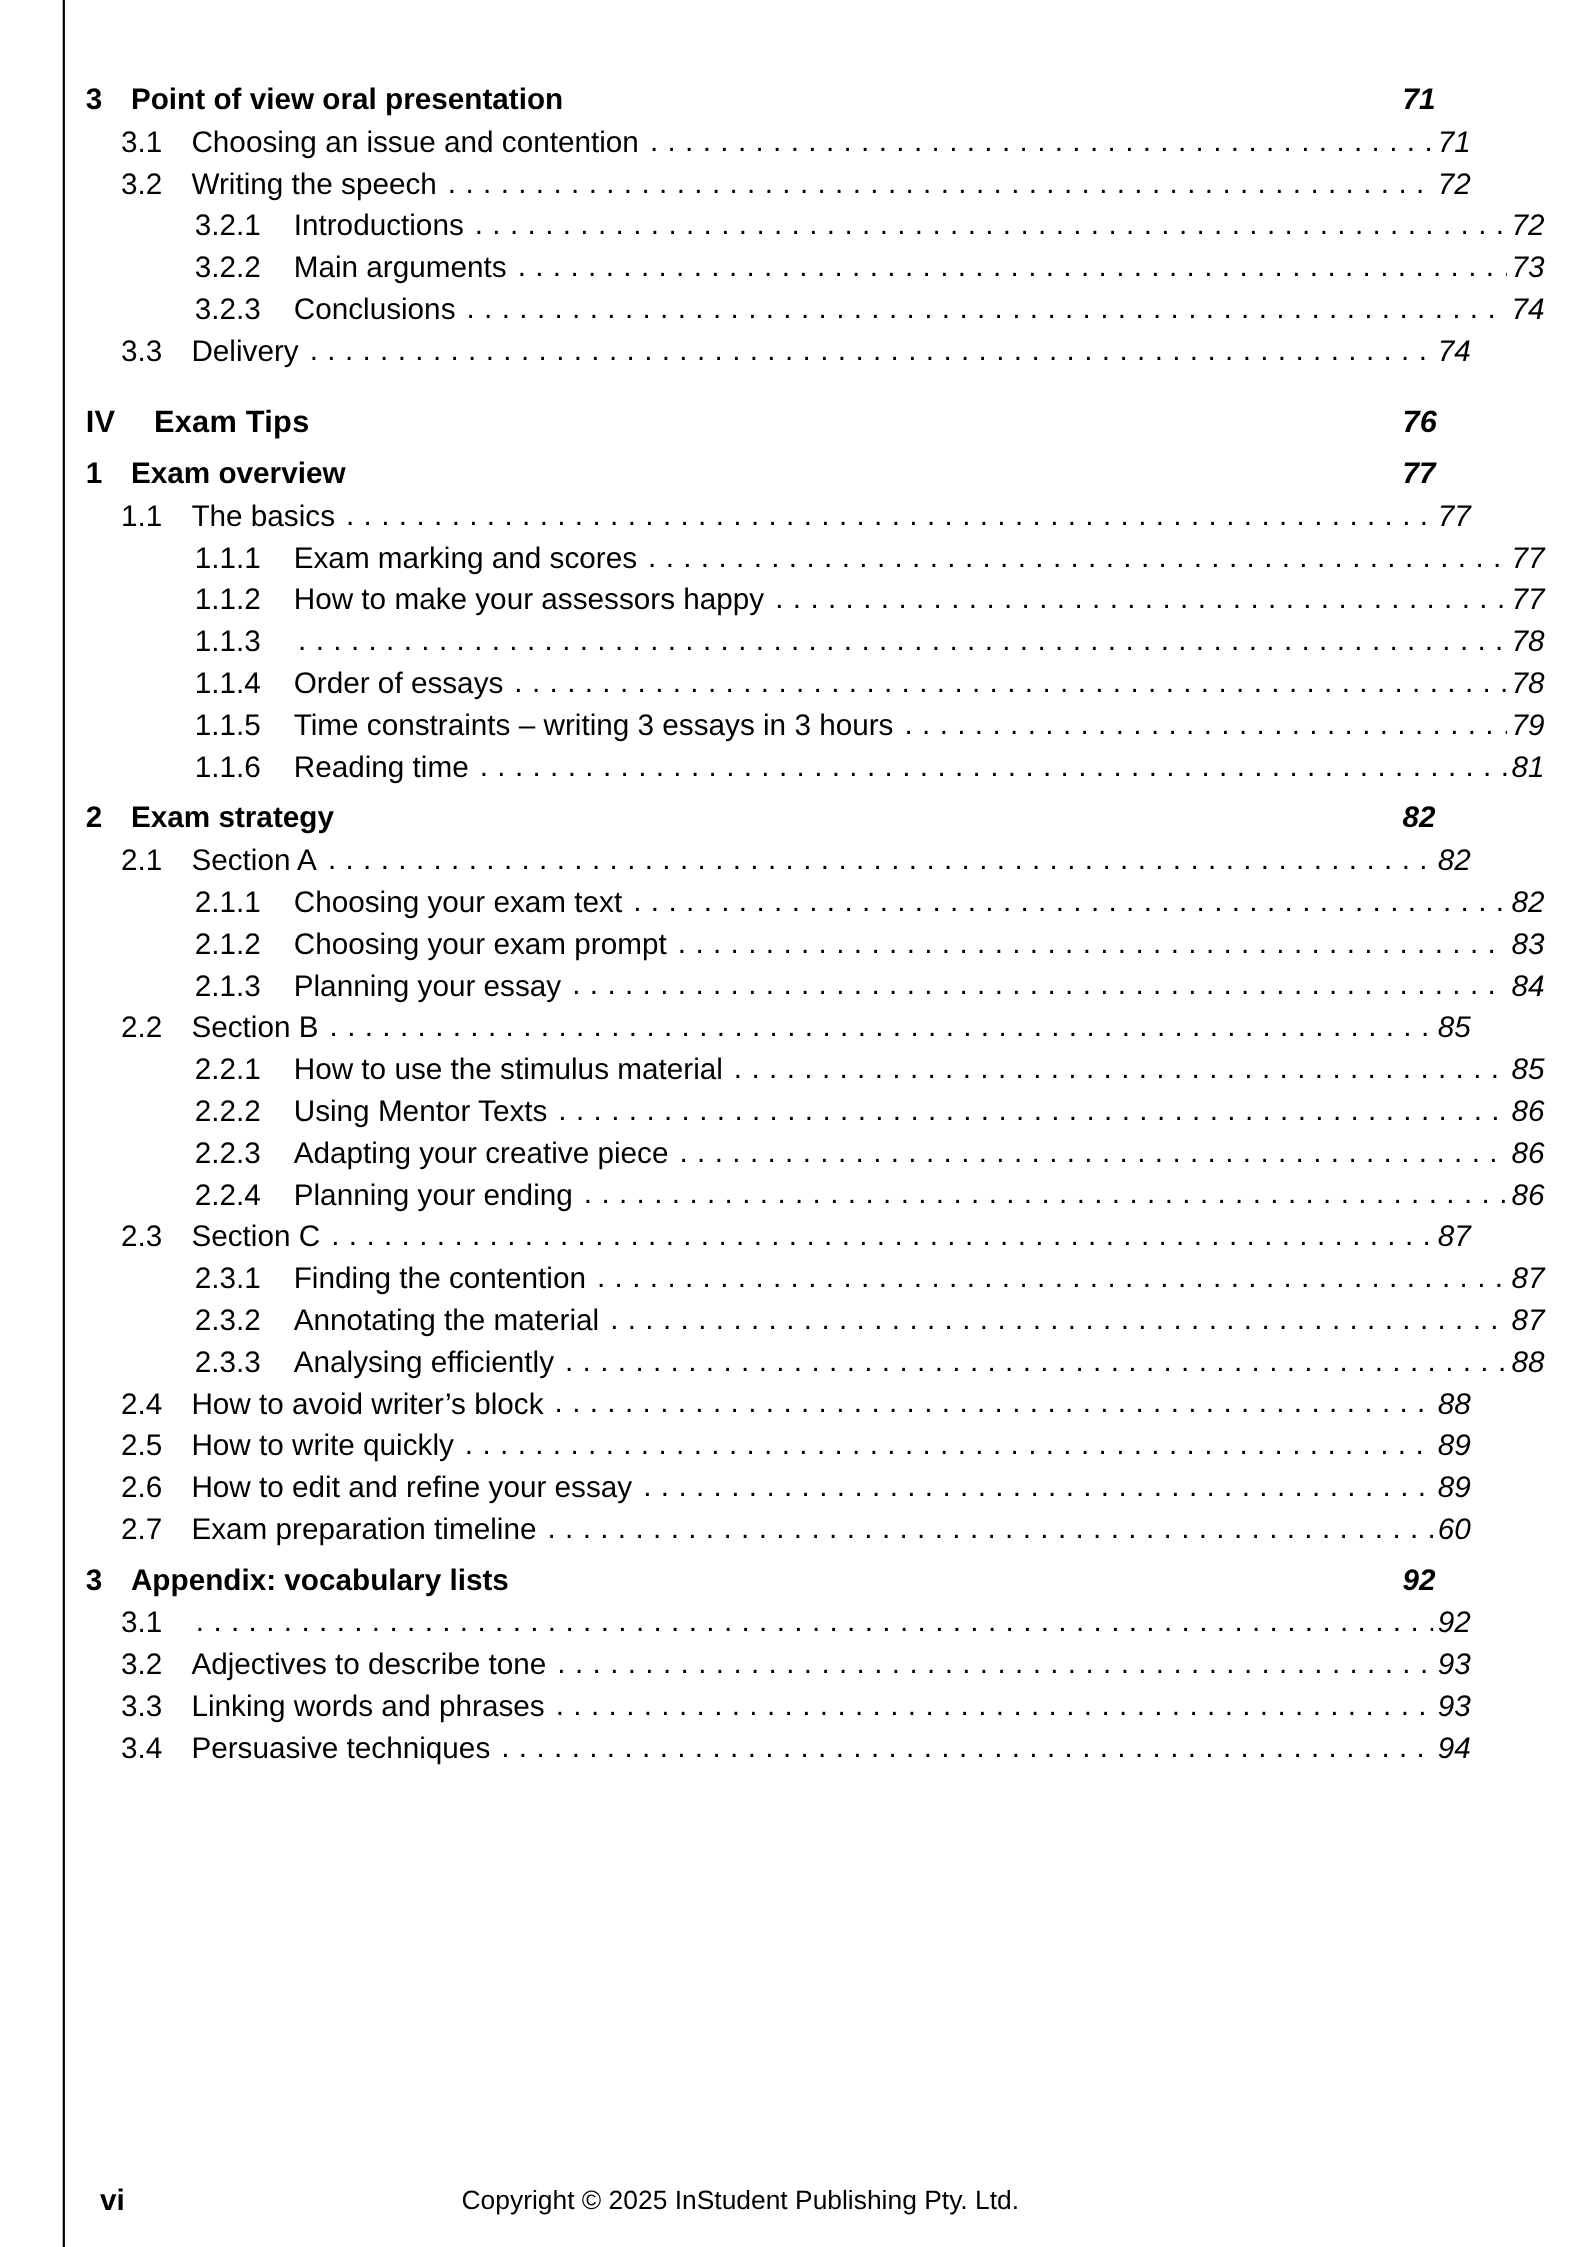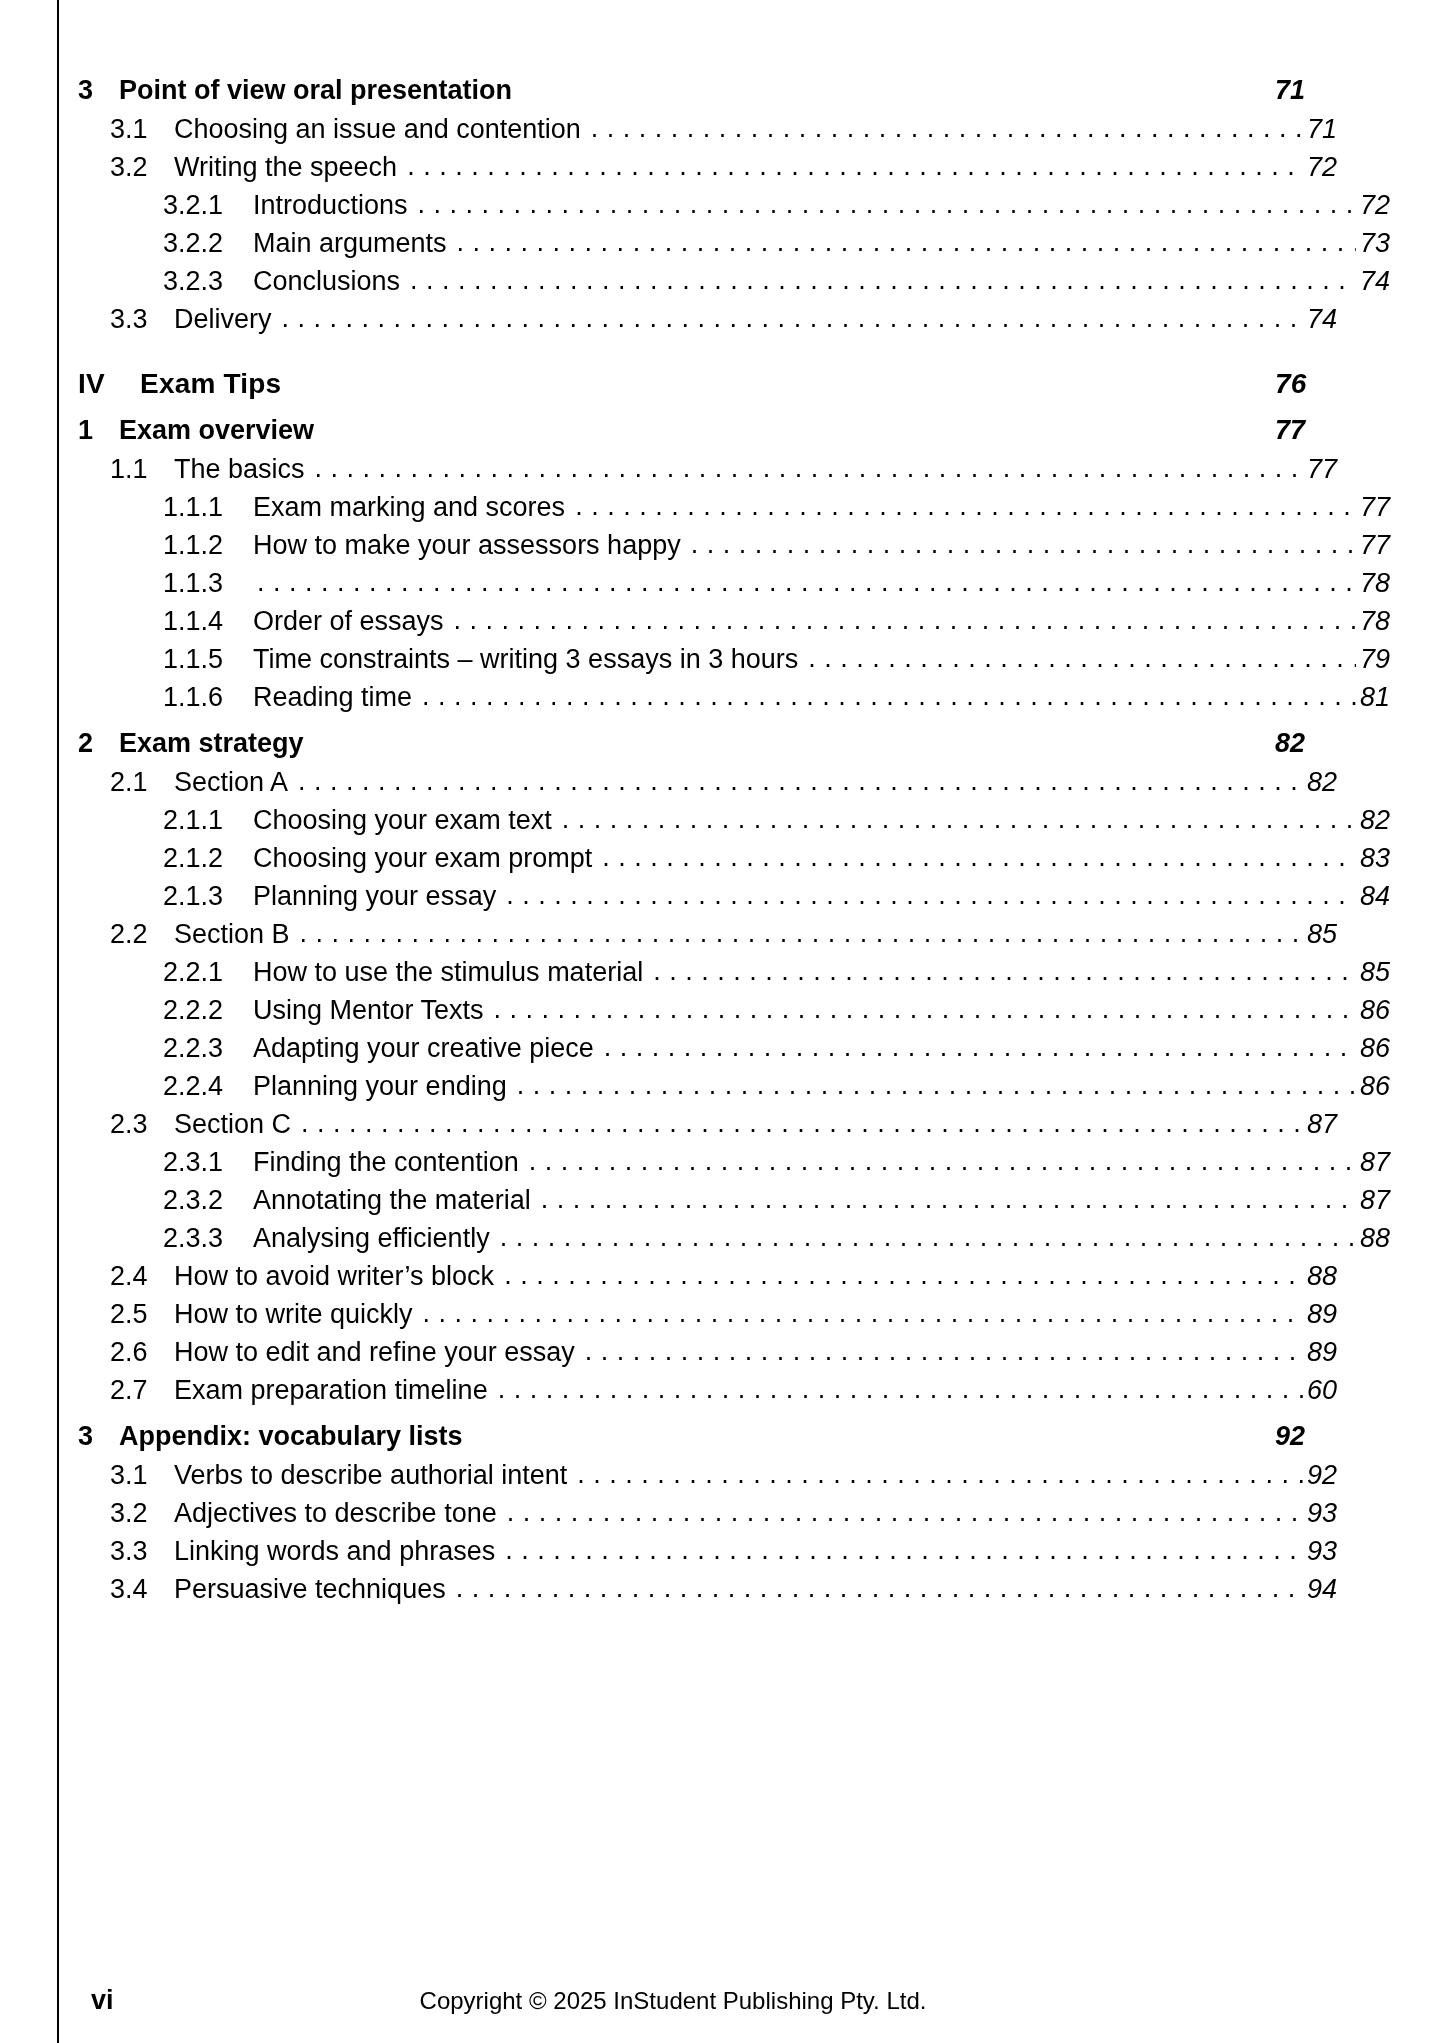--- a/index.html
+++ b/index.html
@@ -110,21 +110,21 @@
     font-weight: normal;
     margin: 4px 0;
     padding-left: 32px;
   }
   .section .num { width: 64px; }
 
   
   .subsection {
     font-size: 27px;
     font-weight: normal;
-    margin: 4px 0;
+    margin: 4px 14px;
     padding-left: 85px;
   }
   .subsection .num { width: 90px; }
 
   
   .part-block { margin-top: 30px; }
 
   
   #footer {
     position: absolute;
@@ -363,21 +363,20 @@
         <span class="pg">60</span>
       </div>
       <div class="row chapter">
         <span class="num">3</span>
         <span class="title">Appendix: vocabulary lists</span>
         <span class="leader" style="visibility: hidden;"></span>
         <span class="pg">92</span>
       </div>
       <div class="row section">
         <span class="num">3.1</span>
-        <span class="title">Verbs to describe authorial intent</span>
         <span class="leader"></span>
         <span class="pg">92</span>
       </div>
       <div class="row section">
         <span class="num">3.2</span>
         <span class="title">Adjectives to describe tone</span>
         <span class="leader"></span>
         <span class="pg">93</span>
       </div>
       <div class="row section">

